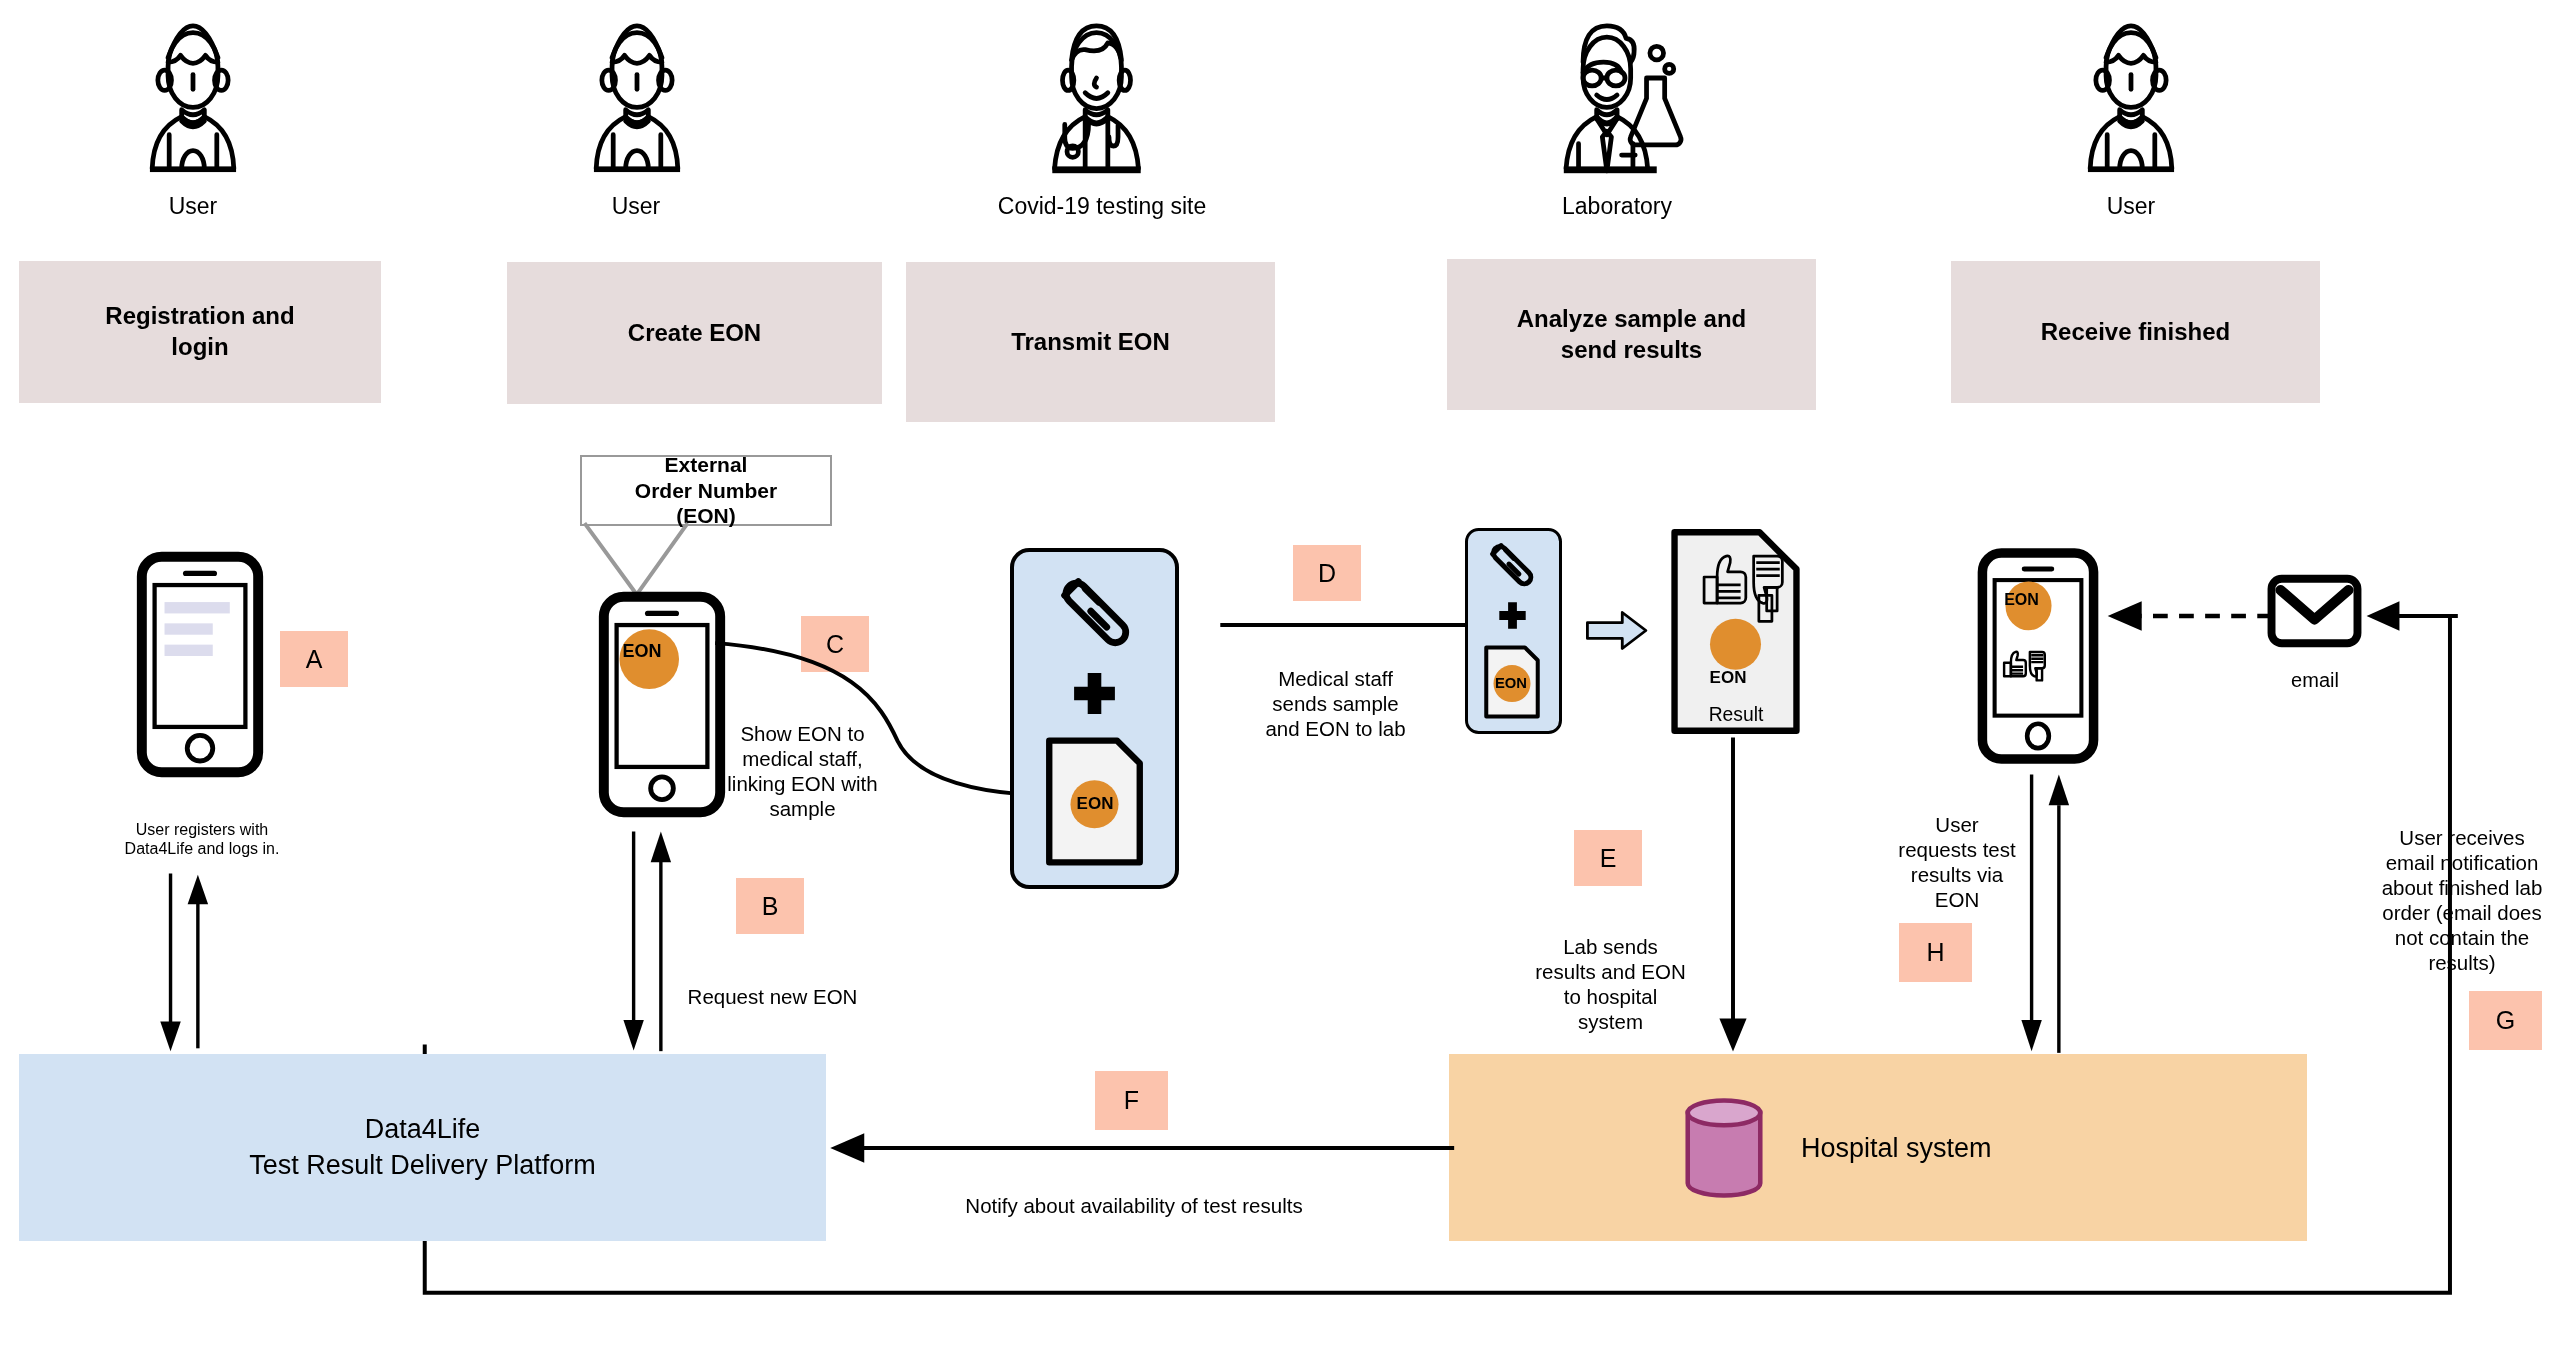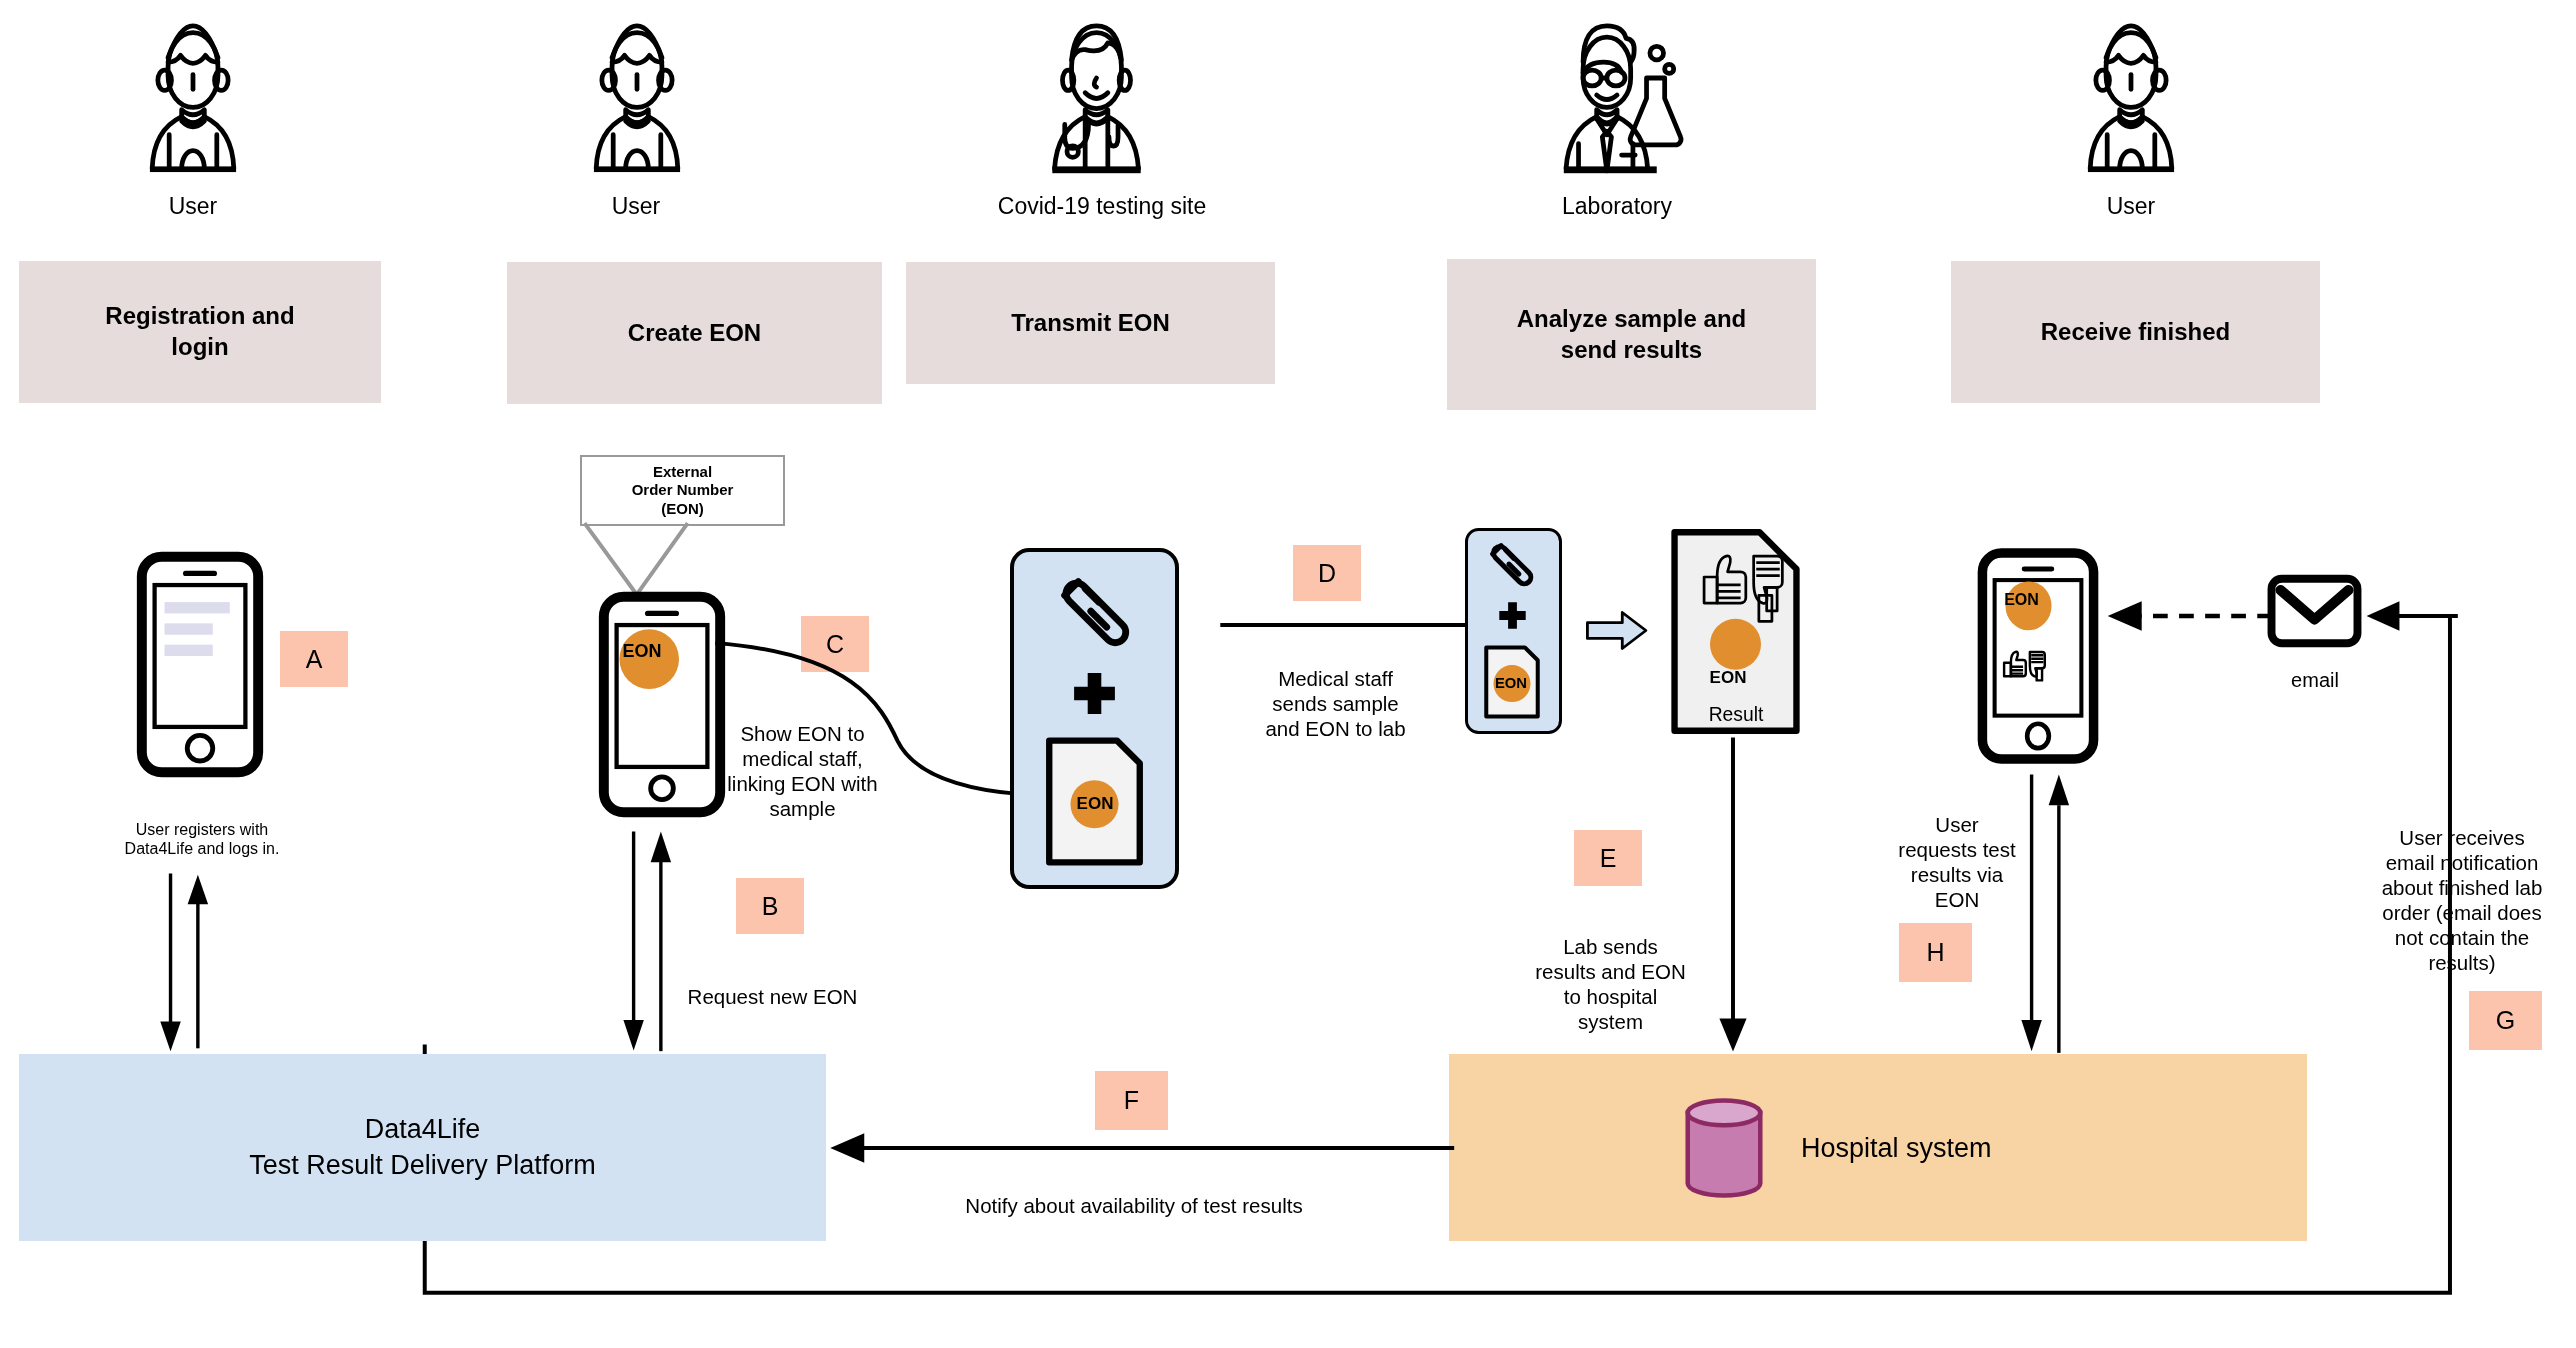--- a/index.html
+++ b/index.html
@@ -165,21 +165,21 @@
     <span>User</span>
   </div>
 
   <div class="abs phase-box" style="left:19px;top:261px;width:362px;height:142px;font-size:24px;">
     <span style="white-space:pre-line;">Registration and
 login</span>
   </div>
   <div class="abs phase-box" style="left:464px;top:262px;width:375px;height:142px;font-size:24px;margin-left:43px;">
     <span style="white-space:pre-line;">Create EON</span>
   </div>
-  <div class="abs phase-box" style="left:906px;top:262px;width:369px;height:122px;font-size:24px;">
+  <div class="abs phase-box" style="left:906px;top:262px;width:369px;height:160px;font-size:24px;">
     <span style="white-space:pre-line;">Transmit EON</span>
   </div>
   <div class="abs phase-box" style="left:1447px;top:259px;width:369px;height:151px;font-size:24px;">
     <span style="white-space:pre-line;">Analyze sample and
 send results</span>
   </div>
   <div class="abs phase-box" style="left:1951px;top:261px;width:369px;height:142px;font-size:24px;">
     <span style="white-space:pre-line;">Receive finished</span>
   </div>
 
@@ -204,21 +204,21 @@
 
   <div class="abs" style="left:159px;top:869px;width:80px;height:185px;">
     <svg width="80" height="185" viewBox="0 0 140 325">
       <line x1="20" y1="8" x2="20" y2="290" stroke="#000" stroke-width="6"></line>
       <polygon points="20,320 2,268 38,268" fill="#000"></polygon>
       <line x1="68" y1="315" x2="68" y2="42" stroke="#000" stroke-width="6"></line>
       <polygon points="68,10 50,62 86,62" fill="#000"></polygon>
     </svg>
   </div>
 
-  <div class="abs callout" style="left:580px;top:455px;width:205px;height:71px;font-size:15px;padding:2.3px 3.4px;justify-content:center;">
+  <div class="abs callout" style="left:580px;top:455px;width:252px;height:71px;font-size:21px;padding:2.3px 3.4px;justify-content:center;">
     <span style="white-space:pre-line;"><span>External</span>
 <span>Order Number</span>
 <span>(EON)</span></span>
   </div>
 
   <div class="abs" style="left:574px;top:522px;width:148px;height:102px;">
     <svg width="148" height="102" viewBox="0 0 260 180">
       <path d="M18 2 L110 128 L200 2" fill="none" stroke="#999999" stroke-width="7" stroke-linejoin="round"></path>
     </svg>
   </div>

